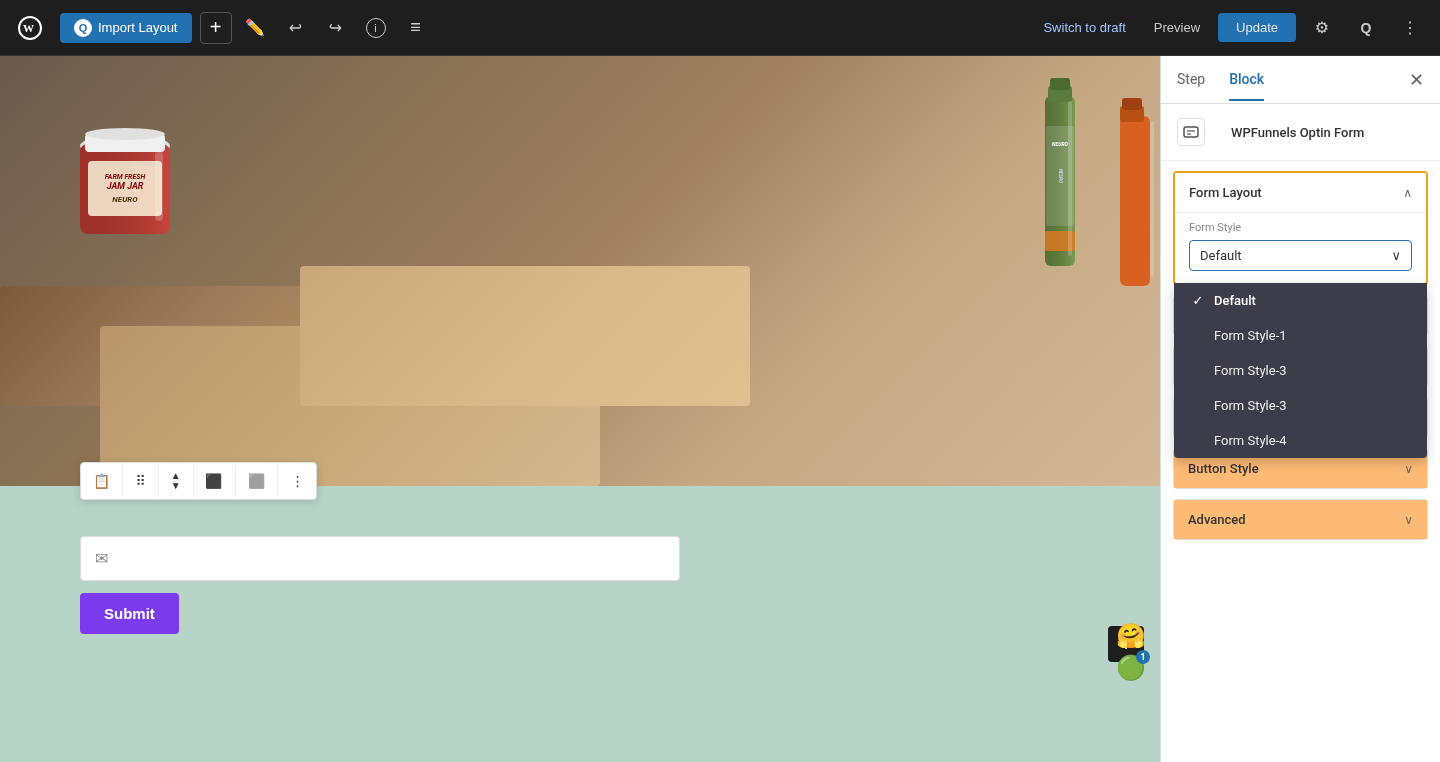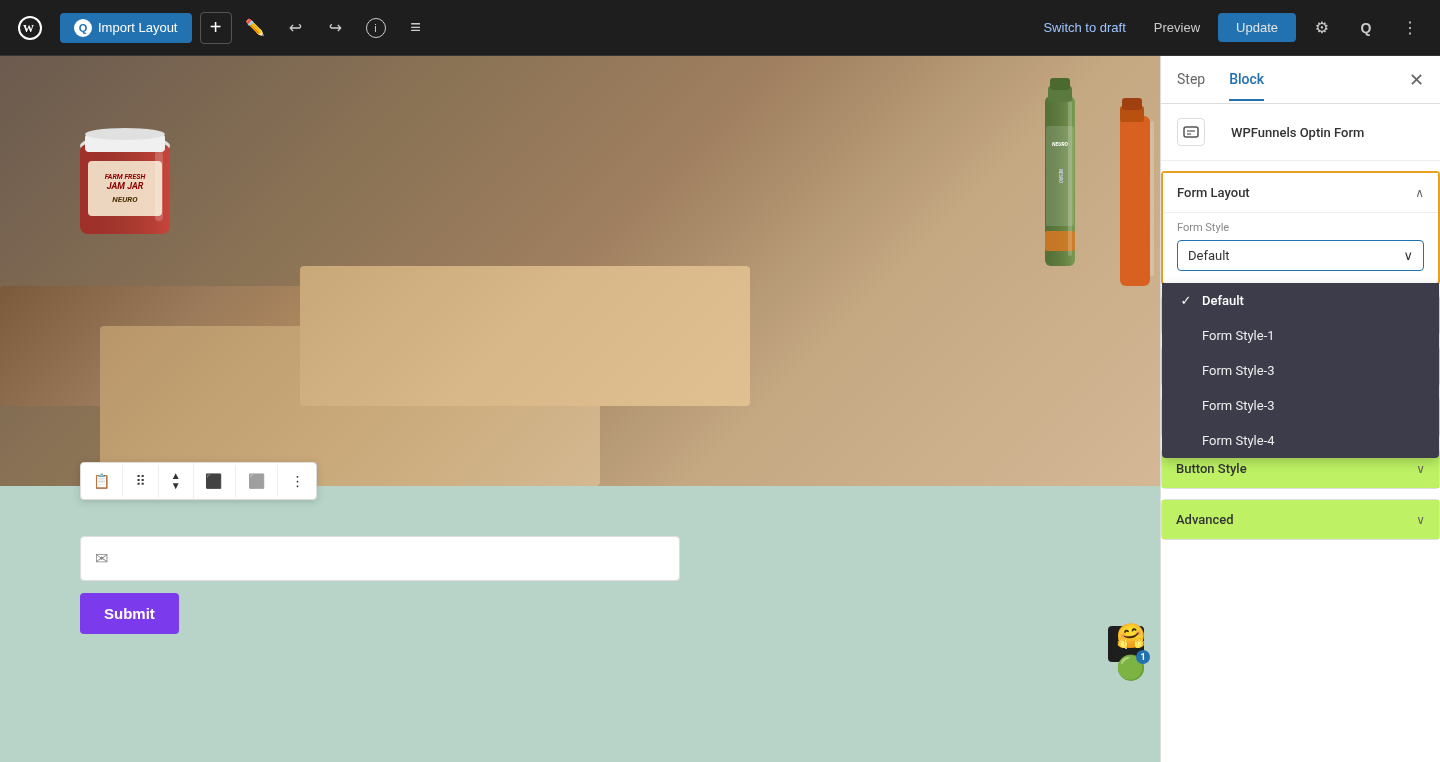--- a/index.html
+++ b/index.html
@@ -311,34 +311,34 @@
     
     .panel-sections {
       flex: 1;
       overflow-y: auto;
     }
 
     
     .section-item {
       border: 1px solid #ddd;
       border-radius: 4px;
-      margin: 10px 0;
+      margin: 10px 12px;
       overflow: visible;
       position: relative;
     }
     .section-item.active-section {
       border: 2px solid #e8a020;
     }
     .section-header {
       display: flex;
       align-items: center;
       justify-content: space-between;
       padding: 12px 14px;
       cursor: pointer;
-      background: #bef264;
+      background: #fdba74;
     }
     .section-header.open {
       background: #fff;
     }
     .section-title {
       font-size: 13px;
       font-weight: 500;
       color: #333;
     }
     .section-chevron {

